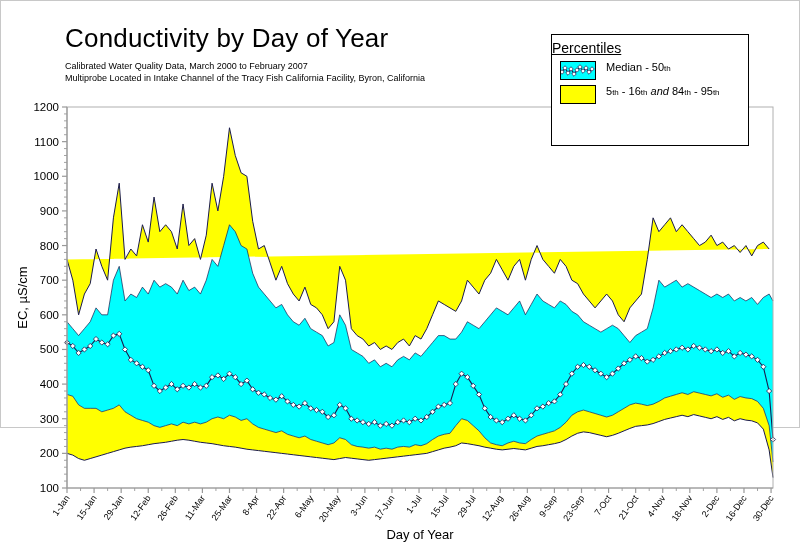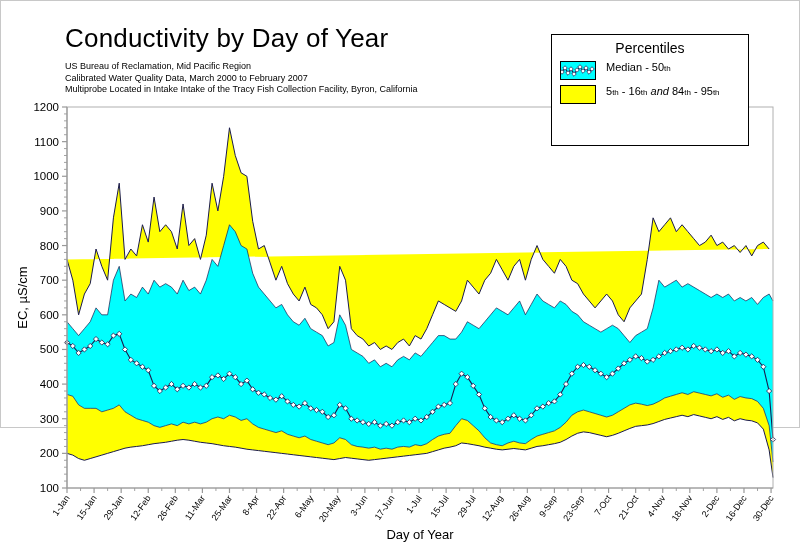--- a/index.html
+++ b/index.html
@@ -47,24 +47,25 @@
     left: 550px;
     top: 33px;
     width: 198px;
     height: 112px;
     background: #ffffff;
     border: 1.5px solid #000;
     box-sizing: border-box;
     z-index: 20;
   }
   #legend-title {
-    text-align: center;
+    text-align: left;
     font-size: 14px;
     margin-top: 5px;
     color: #000;
+    text-decoration: underline;
   }
   .legend-row {
     display: flex;
     align-items: flex-start;
     margin: 5px 0 0 8px;
   }
   .legend-swatch {
     width: 36px;
     height: 19px;
     border: 1.3px solid #000;
@@ -95,23 +96,22 @@
   .axis-title { font-size: 13px; }
 </style>
 </head>
 <body>
 
 <div id="page">
 
   <div id="chart-title">Conductivity by Day of Year</div>
 
   <div id="subtitle-block">
-    <div class="subtitle-line">US Bureau of Reclamation, Mid Pacific Region</div>
     <div class="subtitle-line">Calibrated Water Quality Data, March 2000 to February 2007</div>
-    <div class="subtitle-line">Multiprobe Located in Intake Intake of the Tracy Fish Collection Facility, Byron, California</div>
+    <div class="subtitle-line">Multiprobe Located in Intake Channel of the Tracy Fish California Facility, Byron, California</div>
   </div>
 
   <svg id="plot-svg" viewBox="0 0 800 560">
       <rect x="66" y="106" width="706" height="381" fill="#ffffff"></rect>
       <path d="M66.00,258.40L71.80,279.18L77.61,313.82L83.41,293.04L89.21,282.65L95.01,248.01L100.82,265.33L106.62,279.18L112.42,216.84L118.22,182.20L124.03,258.40L129.83,248.01L135.63,254.94L141.44,223.76L147.24,241.08L153.04,196.05L158.84,230.69L164.65,223.76L170.45,230.69L176.25,248.01L182.05,202.98L187.86,244.55L193.66,237.62L199.46,258.40L205.27,234.15L211.07,182.20L216.87,209.91L222.67,175.27L228.48,126.78L234.28,154.49L240.08,171.81L245.88,175.27L251.69,220.30L257.49,248.01L263.29,244.55L269.10,261.86L274.90,279.18L280.70,265.33L286.50,282.65L292.31,293.04L298.11,299.96L303.91,286.11L309.72,303.43L315.52,306.89L321.32,313.82L327.12,327.67L332.93,320.75L338.73,265.33L344.53,279.18L350.33,327.67L356.14,334.60L361.94,338.06L367.74,344.99L373.55,341.53L379.35,348.45L385.15,344.99L390.95,348.45L396.76,341.53L402.56,338.06L408.36,344.99L414.16,334.60L419.97,338.06L425.77,327.67L431.57,313.82L437.38,299.96L443.18,303.43L448.98,306.89L454.78,310.35L460.59,299.96L466.39,279.18L472.19,286.11L477.99,293.04L483.80,279.18L489.60,272.25L495.40,258.40L501.21,268.79L507.01,279.18L512.81,265.33L518.61,258.40L524.42,279.18L530.22,258.40L536.02,244.55L541.82,258.40L547.63,265.33L553.43,272.25L559.23,258.40L565.04,265.33L570.84,279.18L576.64,282.65L582.44,293.04L588.25,299.96L594.05,306.89L599.85,299.96L605.65,293.04L611.46,299.96L617.26,313.82L623.06,320.75L628.87,306.89L634.67,299.96L640.47,293.04L646.27,258.40L652.08,216.84L657.88,230.69L663.68,223.76L669.48,216.84L675.29,230.69L681.09,223.76L686.89,230.69L692.70,237.62L698.50,244.55L704.30,241.08L710.10,234.15L715.91,244.55L721.71,241.08L727.51,248.01L733.32,244.55L739.12,251.47L744.92,244.55L750.72,254.94L756.53,244.55L762.33,241.08L768.13,248.01L772.00,NaNL772.00,299.96L768.13,293.04L762.33,296.50L756.53,303.43L750.72,296.50L744.92,299.96L739.12,296.50L733.32,299.96L727.51,293.04L721.71,296.50L715.91,293.04L710.10,296.50L704.30,293.04L698.50,289.57L692.70,286.11L686.89,282.65L681.09,286.11L675.29,279.18L669.48,282.65L663.68,286.11L657.88,279.18L652.08,306.89L646.27,327.67L640.47,331.14L634.67,334.60L628.87,341.53L623.06,334.60L617.26,327.67L611.46,324.21L605.65,327.67L599.85,331.14L594.05,327.67L588.25,324.21L582.44,320.75L576.64,313.82L570.84,310.35L565.04,303.43L559.23,299.96L553.43,306.89L547.63,303.43L541.82,299.96L536.02,293.04L530.22,303.43L524.42,313.82L518.61,299.96L512.81,306.89L507.01,313.82L501.21,310.35L495.40,306.89L489.60,313.82L483.80,320.75L477.99,327.67L472.19,324.21L466.39,320.75L460.59,331.14L454.78,338.06L448.98,338.06L443.18,334.60L437.38,334.60L431.57,341.53L425.77,348.45L419.97,355.38L414.16,351.92L408.36,358.85L402.56,355.38L396.76,358.85L390.95,365.77L385.15,362.31L379.35,365.77L373.55,358.85L367.74,362.31L361.94,355.38L356.14,351.92L350.33,348.45L344.53,324.21L338.73,313.82L332.93,341.53L327.12,344.99L321.32,334.60L315.52,331.14L309.72,327.67L303.91,317.28L298.11,324.21L292.31,320.75L286.50,313.82L280.70,303.43L274.90,306.89L269.10,299.96L263.29,293.04L257.49,286.11L251.69,272.25L245.88,248.01L240.08,244.55L234.28,230.69L228.48,223.76L222.67,244.55L216.87,265.33L211.07,258.40L205.27,279.18L199.46,293.04L193.66,286.11L187.86,289.57L182.05,279.18L176.25,293.04L170.45,286.11L164.65,282.65L158.84,286.11L153.04,279.18L147.24,293.04L141.44,286.11L135.63,296.50L129.83,293.04L124.03,299.96L118.22,265.33L112.42,279.18L106.62,313.82L100.82,313.82L95.01,306.89L89.21,320.75L83.41,327.67L77.61,334.60L71.80,327.67L66.00,320.75Z" fill="#FFFF00"></path>
       <path d="M66.00,393.48L71.80,395.21L77.61,403.87L83.41,407.34L89.21,407.34L95.01,407.34L100.82,410.80L106.62,409.07L112.42,407.34L118.22,403.87L124.03,410.80L129.83,414.26L135.63,417.73L141.44,419.46L147.24,421.19L153.04,424.65L158.84,426.39L164.65,424.65L170.45,422.92L176.25,424.65L182.05,421.19L187.86,422.92L193.66,421.19L199.46,422.92L205.27,421.19L211.07,417.73L216.87,416.00L222.67,417.73L228.48,414.26L234.28,416.00L240.08,419.46L245.88,417.73L251.69,422.92L257.49,426.39L263.29,428.12L269.10,429.85L274.90,431.58L280.70,429.85L286.50,433.31L292.31,435.05L298.11,436.78L303.91,435.05L309.72,438.51L315.52,440.24L321.32,441.97L327.12,443.70L332.93,441.97L338.73,436.78L344.53,438.51L350.33,443.70L356.14,445.44L361.94,446.13L367.74,447.17L373.55,446.13L379.35,448.21L385.15,447.17L390.95,448.21L396.76,446.13L402.56,445.44L408.36,446.13L414.16,443.70L419.97,444.74L425.77,442.67L431.57,438.51L437.38,435.05L443.18,433.31L448.98,432.27L454.78,424.65L460.59,417.73L466.39,419.46L472.19,424.65L477.99,429.85L483.80,436.78L489.60,441.97L495.40,443.70L501.21,444.74L507.01,441.97L512.81,440.24L518.61,441.97L524.42,442.67L530.22,438.51L536.02,435.05L541.82,433.31L547.63,431.58L553.43,429.85L559.23,426.39L565.04,421.19L570.84,414.26L576.64,410.80L582.44,409.07L588.25,410.80L594.05,412.53L599.85,414.26L605.65,416.00L611.46,414.26L617.26,410.80L623.06,407.34L628.87,403.87L634.67,402.14L640.47,403.18L646.27,404.57L652.08,403.18L657.88,400.41L663.68,396.95L669.48,395.21L675.29,393.48L681.09,391.75L686.89,393.48L692.70,390.71L698.50,392.10L704.30,393.48L710.10,394.87L715.91,392.79L721.71,396.25L727.51,394.17L733.32,398.33L739.12,395.56L744.92,396.95L750.72,397.64L756.53,400.41L762.33,407.34L768.13,424.65L772.00,461.02L772.00,476.61L768.13,448.90L762.33,428.12L756.53,421.88L750.72,419.81L744.92,419.11L739.12,417.73L733.32,419.81L727.51,416.34L721.71,418.42L715.91,415.65L710.10,417.73L704.30,416.34L698.50,414.96L692.70,413.57L686.89,415.65L681.09,414.26L675.29,415.65L669.48,417.03L663.68,418.42L657.88,420.50L652.08,422.58L646.27,423.96L640.47,424.65L634.67,425.35L628.87,427.43L623.06,429.85L617.26,432.27L611.46,434.35L605.65,435.74L599.85,434.35L594.05,432.97L588.25,431.58L582.44,430.89L576.64,432.27L570.84,435.05L565.04,438.51L559.23,441.28L553.43,442.67L547.63,443.70L541.82,444.74L536.02,445.44L530.22,447.17L524.42,448.90L518.61,448.21L512.81,447.51L507.01,448.21L501.21,448.90L495.40,448.21L489.60,447.17L483.80,446.13L477.99,444.74L472.19,443.70L466.39,442.67L460.59,441.97L454.78,444.74L448.98,446.13L443.18,447.17L437.38,448.90L431.57,450.63L425.77,452.36L419.97,453.06L414.16,453.75L408.36,454.44L402.56,455.13L396.76,455.83L390.95,456.52L385.15,457.21L379.35,457.91L373.55,458.60L367.74,459.29L361.94,458.60L356.14,457.91L350.33,457.21L344.53,456.52L338.73,457.56L332.93,458.60L327.12,457.91L321.32,457.21L315.52,456.52L309.72,455.83L303.91,455.13L298.11,454.44L292.31,453.75L286.50,453.06L280.70,452.36L274.90,451.67L269.10,450.98L263.29,450.29L257.49,449.59L251.69,448.90L245.88,448.21L240.08,447.17L234.28,446.13L228.48,445.44L222.67,444.74L216.87,443.70L211.07,442.67L205.27,441.97L199.46,441.28L193.66,440.24L187.86,439.20L182.05,438.51L176.25,439.20L170.45,440.24L164.65,441.28L158.84,441.97L153.04,442.67L147.24,443.70L141.44,444.74L135.63,445.44L129.83,446.13L124.03,447.17L118.22,448.90L112.42,450.63L106.62,452.36L100.82,454.10L95.01,455.83L89.21,457.56L83.41,459.29L77.61,457.56L71.80,454.10L66.00,452.36Z" fill="#FFFF00"></path>
       <path d="M66.00,320.75L71.80,327.67L77.61,334.60L83.41,327.67L89.21,320.75L95.01,306.89L100.82,313.82L106.62,313.82L112.42,279.18L118.22,265.33L124.03,299.96L129.83,293.04L135.63,296.50L141.44,286.11L147.24,293.04L153.04,279.18L158.84,286.11L164.65,282.65L170.45,286.11L176.25,293.04L182.05,279.18L187.86,289.57L193.66,286.11L199.46,293.04L205.27,279.18L211.07,258.40L216.87,265.33L222.67,244.55L228.48,223.76L234.28,230.69L240.08,244.55L245.88,248.01L251.69,272.25L257.49,286.11L263.29,293.04L269.10,299.96L274.90,306.89L280.70,303.43L286.50,313.82L292.31,320.75L298.11,324.21L303.91,317.28L309.72,327.67L315.52,331.14L321.32,334.60L327.12,344.99L332.93,341.53L338.73,313.82L344.53,324.21L350.33,348.45L356.14,351.92L361.94,355.38L367.74,362.31L373.55,358.85L379.35,365.77L385.15,362.31L390.95,365.77L396.76,358.85L402.56,355.38L408.36,358.85L414.16,351.92L419.97,355.38L425.77,348.45L431.57,341.53L437.38,334.60L443.18,334.60L448.98,338.06L454.78,338.06L460.59,331.14L466.39,320.75L472.19,324.21L477.99,327.67L483.80,320.75L489.60,313.82L495.40,306.89L501.21,310.35L507.01,313.82L512.81,306.89L518.61,299.96L524.42,313.82L530.22,303.43L536.02,293.04L541.82,299.96L547.63,303.43L553.43,306.89L559.23,299.96L565.04,303.43L570.84,310.35L576.64,313.82L582.44,320.75L588.25,324.21L594.05,327.67L599.85,331.14L605.65,327.67L611.46,324.21L617.26,327.67L623.06,334.60L628.87,341.53L634.67,334.60L640.47,331.14L646.27,327.67L652.08,306.89L657.88,279.18L663.68,286.11L669.48,282.65L675.29,279.18L681.09,286.11L686.89,282.65L692.70,286.11L698.50,289.57L704.30,293.04L710.10,296.50L715.91,293.04L721.71,296.50L727.51,293.04L733.32,299.96L739.12,296.50L744.92,299.96L750.72,296.50L756.53,303.43L762.33,296.50L768.13,293.04L772.00,299.96L772.00,461.02L768.13,424.65L762.33,407.34L756.53,400.41L750.72,397.64L744.92,396.95L739.12,395.56L733.32,398.33L727.51,394.17L721.71,396.25L715.91,392.79L710.10,394.87L704.30,393.48L698.50,392.10L692.70,390.71L686.89,393.48L681.09,391.75L675.29,393.48L669.48,395.21L663.68,396.95L657.88,400.41L652.08,403.18L646.27,404.57L640.47,403.18L634.67,402.14L628.87,403.87L623.06,407.34L617.26,410.80L611.46,414.26L605.65,416.00L599.85,414.26L594.05,412.53L588.25,410.80L582.44,409.07L576.64,410.80L570.84,414.26L565.04,421.19L559.23,426.39L553.43,429.85L547.63,431.58L541.82,433.31L536.02,435.05L530.22,438.51L524.42,442.67L518.61,441.97L512.81,440.24L507.01,441.97L501.21,444.74L495.40,443.70L489.60,441.97L483.80,436.78L477.99,429.85L472.19,424.65L466.39,419.46L460.59,417.73L454.78,424.65L448.98,432.27L443.18,433.31L437.38,435.05L431.57,438.51L425.77,442.67L419.97,444.74L414.16,443.70L408.36,446.13L402.56,445.44L396.76,446.13L390.95,448.21L385.15,447.17L379.35,448.21L373.55,446.13L367.74,447.17L361.94,446.13L356.14,445.44L350.33,443.70L344.53,438.51L338.73,436.78L332.93,441.97L327.12,443.70L321.32,441.97L315.52,440.24L309.72,438.51L303.91,435.05L298.11,436.78L292.31,435.05L286.50,433.31L280.70,429.85L274.90,431.58L269.10,429.85L263.29,428.12L257.49,426.39L251.69,422.92L245.88,417.73L240.08,419.46L234.28,416.00L228.48,414.26L222.67,417.73L216.87,416.00L211.07,417.73L205.27,421.19L199.46,422.92L193.66,421.19L187.86,422.92L182.05,421.19L176.25,424.65L170.45,422.92L164.65,424.65L158.84,426.39L153.04,424.65L147.24,421.19L141.44,419.46L135.63,417.73L129.83,414.26L124.03,410.80L118.22,403.87L112.42,407.34L106.62,409.07L100.82,410.80L95.01,407.34L89.21,407.34L83.41,407.34L77.61,403.87L71.80,395.21L66.00,393.48Z" fill="#00FFFF"></path>
       <path d="M66.00,258.40L71.80,279.18L77.61,313.82L83.41,293.04L89.21,282.65L95.01,248.01L100.82,265.33L106.62,279.18L112.42,216.84L118.22,182.20L124.03,258.40L129.83,248.01L135.63,254.94L141.44,223.76L147.24,241.08L153.04,196.05L158.84,230.69L164.65,223.76L170.45,230.69L176.25,248.01L182.05,202.98L187.86,244.55L193.66,237.62L199.46,258.40L205.27,234.15L211.07,182.20L216.87,209.91L222.67,175.27L228.48,126.78L234.28,154.49L240.08,171.81L245.88,175.27L251.69,220.30L257.49,248.01L263.29,244.55L269.10,261.86L274.90,279.18L280.70,265.33L286.50,282.65L292.31,293.04L298.11,299.96L303.91,286.11L309.72,303.43L315.52,306.89L321.32,313.82L327.12,327.67L332.93,320.75L338.73,265.33L344.53,279.18L350.33,327.67L356.14,334.60L361.94,338.06L367.74,344.99L373.55,341.53L379.35,348.45L385.15,344.99L390.95,348.45L396.76,341.53L402.56,338.06L408.36,344.99L414.16,334.60L419.97,338.06L425.77,327.67L431.57,313.82L437.38,299.96L443.18,303.43L448.98,306.89L454.78,310.35L460.59,299.96L466.39,279.18L472.19,286.11L477.99,293.04L483.80,279.18L489.60,272.25L495.40,258.40L501.21,268.79L507.01,279.18L512.81,265.33L518.61,258.40L524.42,279.18L530.22,258.40L536.02,244.55L541.82,258.40L547.63,265.33L553.43,272.25L559.23,258.40L565.04,265.33L570.84,279.18L576.64,282.65L582.44,293.04L588.25,299.96L594.05,306.89L599.85,299.96L605.65,293.04L611.46,299.96L617.26,313.82L623.06,320.75L628.87,306.89L634.67,299.96L640.47,293.04L646.27,258.40L652.08,216.84L657.88,230.69L663.68,223.76L669.48,216.84L675.29,230.69L681.09,223.76L686.89,230.69L692.70,237.62L698.50,244.55L704.30,241.08L710.10,234.15L715.91,244.55L721.71,241.08L727.51,248.01L733.32,244.55L739.12,251.47L744.92,244.55L750.72,254.94L756.53,244.55L762.33,241.08L768.13,248.01" fill="none" stroke="#1a1a4e" stroke-width="1" stroke-linejoin="round"></path>
       <path d="M66.00,452.36L71.80,454.10L77.61,457.56L83.41,459.29L89.21,457.56L95.01,455.83L100.82,454.10L106.62,452.36L112.42,450.63L118.22,448.90L124.03,447.17L129.83,446.13L135.63,445.44L141.44,444.74L147.24,443.70L153.04,442.67L158.84,441.97L164.65,441.28L170.45,440.24L176.25,439.20L182.05,438.51L187.86,439.20L193.66,440.24L199.46,441.28L205.27,441.97L211.07,442.67L216.87,443.70L222.67,444.74L228.48,445.44L234.28,446.13L240.08,447.17L245.88,448.21L251.69,448.90L257.49,449.59L263.29,450.29L269.10,450.98L274.90,451.67L280.70,452.36L286.50,453.06L292.31,453.75L298.11,454.44L303.91,455.13L309.72,455.83L315.52,456.52L321.32,457.21L327.12,457.91L332.93,458.60L338.73,457.56L344.53,456.52L350.33,457.21L356.14,457.91L361.94,458.60L367.74,459.29L373.55,458.60L379.35,457.91L385.15,457.21L390.95,456.52L396.76,455.83L402.56,455.13L408.36,454.44L414.16,453.75L419.97,453.06L425.77,452.36L431.57,450.63L437.38,448.90L443.18,447.17L448.98,446.13L454.78,444.74L460.59,441.97L466.39,442.67L472.19,443.70L477.99,444.74L483.80,446.13L489.60,447.17L495.40,448.21L501.21,448.90L507.01,448.21L512.81,447.51L518.61,448.21L524.42,448.90L530.22,447.17L536.02,445.44L541.82,444.74L547.63,443.70L553.43,442.67L559.23,441.28L565.04,438.51L570.84,435.05L576.64,432.27L582.44,430.89L588.25,431.58L594.05,432.97L599.85,434.35L605.65,435.74L611.46,434.35L617.26,432.27L623.06,429.85L628.87,427.43L634.67,425.35L640.47,424.65L646.27,423.96L652.08,422.58L657.88,420.50L663.68,418.42L669.48,417.03L675.29,415.65L681.09,414.26L686.89,415.65L692.70,413.57L698.50,414.96L704.30,416.34L710.10,417.73L715.91,415.65L721.71,418.42L727.51,416.34L733.32,419.81L739.12,417.73L744.92,419.11L750.72,419.81L756.53,421.88L762.33,428.12L768.13,448.90L772.00,476.61" fill="none" stroke="#1a1a4e" stroke-width="1" stroke-linejoin="round"></path>
       <path d="M66.00,320.75L71.80,327.67L77.61,334.60L83.41,327.67L89.21,320.75L95.01,306.89L100.82,313.82L106.62,313.82L112.42,279.18L118.22,265.33L124.03,299.96L129.83,293.04L135.63,296.50L141.44,286.11L147.24,293.04L153.04,279.18L158.84,286.11L164.65,282.65L170.45,286.11L176.25,293.04L182.05,279.18L187.86,289.57L193.66,286.11L199.46,293.04L205.27,279.18L211.07,258.40L216.87,265.33L222.67,244.55L228.48,223.76L234.28,230.69L240.08,244.55L245.88,248.01L251.69,272.25L257.49,286.11L263.29,293.04L269.10,299.96L274.90,306.89L280.70,303.43L286.50,313.82L292.31,320.75L298.11,324.21L303.91,317.28L309.72,327.67L315.52,331.14L321.32,334.60L327.12,344.99L332.93,341.53L338.73,313.82L344.53,324.21L350.33,348.45L356.14,351.92L361.94,355.38L367.74,362.31L373.55,358.85L379.35,365.77L385.15,362.31L390.95,365.77L396.76,358.85L402.56,355.38L408.36,358.85L414.16,351.92L419.97,355.38L425.77,348.45L431.57,341.53L437.38,334.60L443.18,334.60L448.98,338.06L454.78,338.06L460.59,331.14L466.39,320.75L472.19,324.21L477.99,327.67L483.80,320.75L489.60,313.82L495.40,306.89L501.21,310.35L507.01,313.82L512.81,306.89L518.61,299.96L524.42,313.82L530.22,303.43L536.02,293.04L541.82,299.96L547.63,303.43L553.43,306.89L559.23,299.96L565.04,303.43L570.84,310.35L576.64,313.82L582.44,320.75L588.25,324.21L594.05,327.67L599.85,331.14L605.65,327.67L611.46,324.21L617.26,327.67L623.06,334.60L628.87,341.53L634.67,334.60L640.47,331.14L646.27,327.67L652.08,306.89L657.88,279.18L663.68,286.11L669.48,282.65L675.29,279.18L681.09,286.11L686.89,282.65L692.70,286.11L698.50,289.57L704.30,293.04L710.10,296.50L715.91,293.04L721.71,296.50L727.51,293.04L733.32,299.96L739.12,296.50L744.92,299.96L750.72,296.50L756.53,303.43L762.33,296.50L768.13,293.04L772.00,299.96" fill="none" stroke="#1a1a4e" stroke-width="0.7" stroke-linejoin="round"></path>

